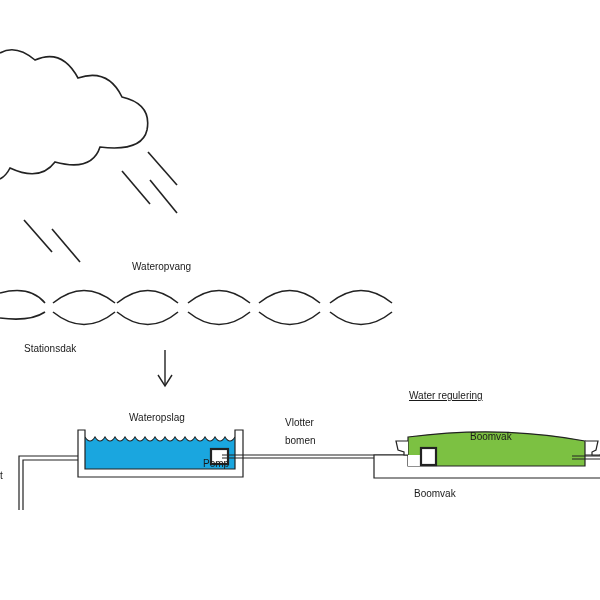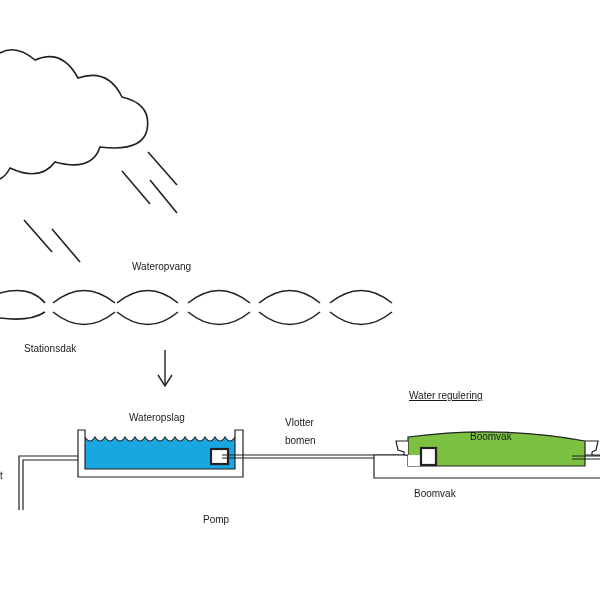--- a/index.html
+++ b/index.html
@@ -68,19 +68,19 @@
     <path d="M585,441 L598,441 L596,450 L592,452 L592,455 L600,455" fill="#ffffff" stroke="#222" stroke-width="1.2"></path>
     <rect x="421" y="448" width="15" height="17" fill="#ffffff" stroke="#222" stroke-width="2.2"></rect>
     <line x1="572" y1="456" x2="600" y2="456" stroke="#222" stroke-width="1"></line>
     <line x1="572" y1="459" x2="600" y2="459" stroke="#222" stroke-width="1"></line>
   </g>
 </svg>
 
 <div class="lbl" style="left:132px;top:259px;">Wateropvang</div>
 <div class="lbl" style="left:24px;top:333px;margin-top:8px;">Stationsdak</div>
 <div class="lbl" style="left:129px;top:410px;">Wateropslag</div>
-<div class="lbl" style="left:203px;top:512px;">Pomp</div>
+<div class="lbl" style="left:203px;top:456px;">Pomp</div>
 <div class="lbl" style="left:285px;top:415px;">Vlotter</div>
 <div class="lbl" style="left:285px;top:433px;">bomen</div>
 <div class="lbl" style="left:409px;top:388px;text-decoration:underline;">Water regulering</div>
 <div class="lbl" style="left:470px;top:429px;">Boomvak</div>
 <div class="lbl" style="left:414px;top:486px;">Boomvak</div>
 <div class="lbl" style="left:0px;top:468px;">t</div>
 
 </body></html>

